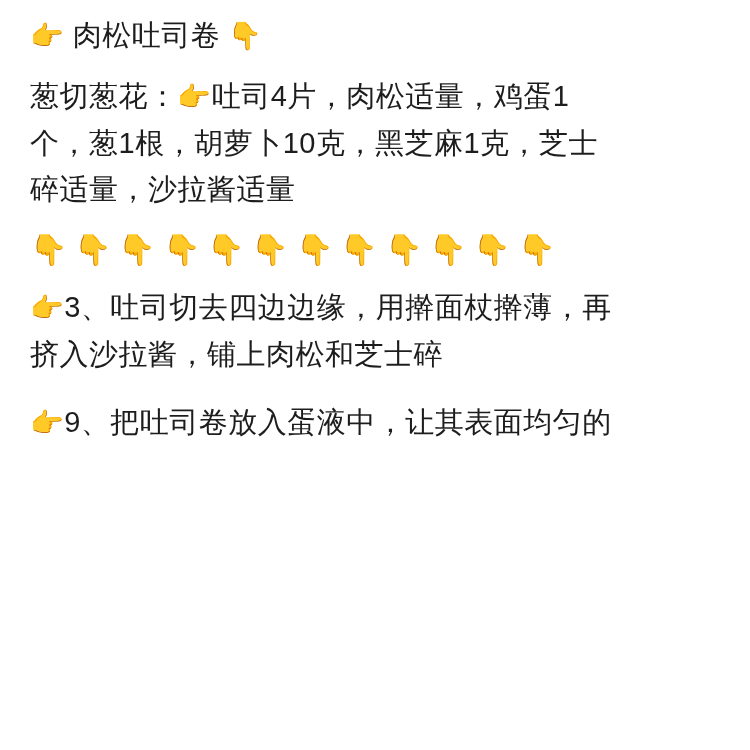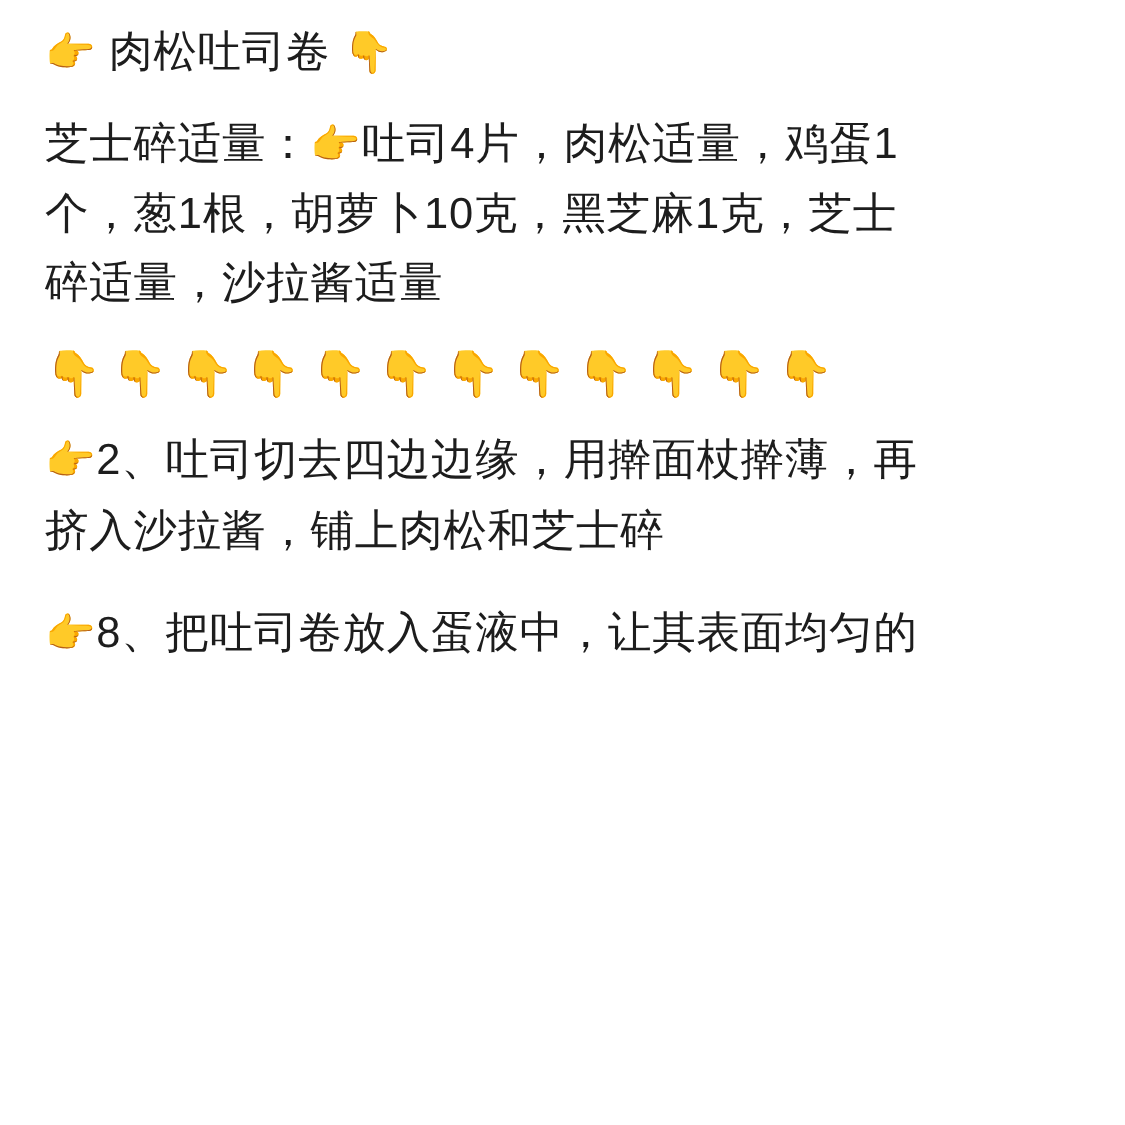--- a/index.html
+++ b/index.html
@@ -72,28 +72,28 @@
 
 <div class="page">
 
   <div class="line title">
     <span class="pointer">👉</span>
     <span>肉松吐司卷</span>
     <span class="pointer-down">👇</span>
   </div>
 
   <div class="line block">
-    <span>芝士碎适量：</span><span class="pointer">👉</span><span>吐司4片，肉松适量，鸡蛋1个，葱1根，胡萝卜10克，黑芝麻1克，芝士碎适量，沙拉酱适量</span>
+    <span>葱切葱花：</span><span class="pointer">👉</span><span>吐司4片，肉松适量，鸡蛋1个，葱1根，胡萝卜10克，黑芝麻1克，芝士碎适量，沙拉酱适量</span>
   </div>
 
   <div class="hand-row"><span class="emoji">👇</span><span class="emoji">👇</span><span class="emoji">👇</span><span class="emoji">👇</span><span class="emoji">👇</span><span class="emoji">👇</span><span class="emoji">👇</span><span class="emoji">👇</span><span class="emoji">👇</span><span class="emoji">👇</span><span class="emoji">👇</span><span class="emoji">👇</span></div>
 
 
   <div class="line para">
-    <span class="pointer">👉</span><span>2、吐司切去四边边缘，用擀面杖擀薄，再挤入沙拉酱，铺上肉松和芝士碎</span>
+    <span class="pointer">👉</span><span>3、吐司切去四边边缘，用擀面杖擀薄，再挤入沙拉酱，铺上肉松和芝士碎</span>
   </div>
 
 
   <div class="line para">
-    <span class="pointer">👉</span><span>8、把吐司卷放入蛋液中，让其表面均匀的</span>
+    <span class="pointer">👉</span><span>9、把吐司卷放入蛋液中，让其表面均匀的</span>
   </div>
 
 </div>
 
 </body></html>

